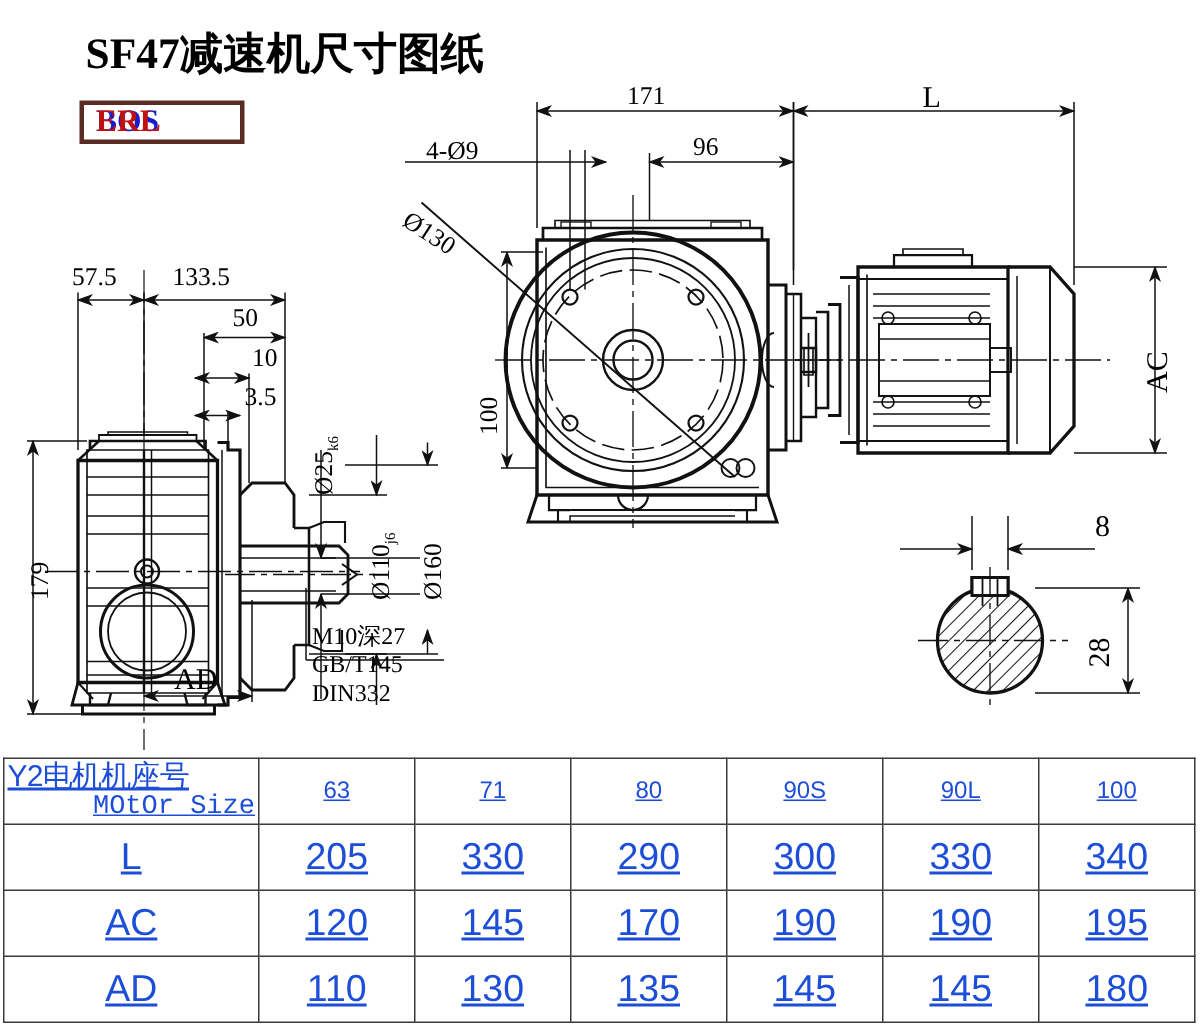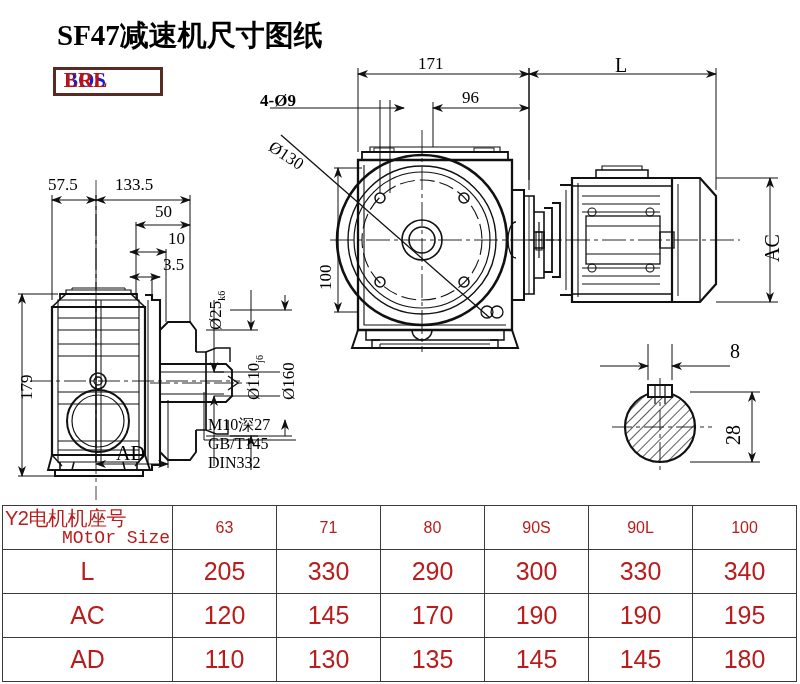--- a/index.html
+++ b/index.html
@@ -23,21 +23,21 @@
   .sub{font-size:10px;vertical-align:sub;}
 
   .note{position:absolute;font-size:16px;font-family:"Liberation Serif",serif;
         white-space:nowrap;line-height:19px;}
 
   
   #spec-table{position:absolute;left:2px;top:505px;width:795px;border-collapse:collapse;
               table-layout:fixed;}
   #spec-table td{border:1px solid #3a3a3a;text-align:center;vertical-align:middle;
                  font-size:25px;font-family:"Liberation Sans",sans-serif;
-                 height:43px;padding:0;color:#b91c1c;}
+                 height:43px;padding:0;color:#1d4ed8;text-decoration:underline;}
   #spec-table td.hdr{font-size:16px;}
   #spec-table td.corner{padding:0 2px;line-height:1.05;}
   #spec-table td.corner .cn{display:block;font-size:20px;text-align:left;
         font-family:"Liberation Sans",sans-serif;letter-spacing:-0.5px;}
   #spec-table td.corner .en{display:block;font-size:18px;text-align:right;
         font-family:"Liberation Mono",monospace;letter-spacing:0px;}
   #spec-table col.c0{width:170px;}
   #spec-table col.cx{width:104px;}
 </style>
 </head>
@@ -332,21 +332,21 @@
   <div class="dim vert" style="left:245px;top:400px;"><span>Ø110</span><span class="sub">j6</span></div>
   <div class="dim vert" style="left:280px;top:400px;">Ø160</div>
 
   <div class="note" style="left:208px;top:415px;">M10深27</div>
   <div class="note" style="left:208px;top:434px;">GB/T145</div>
   <div class="note" style="left:208px;top:453px;">DIN332</div>
 
   <div class="dim" style="left:418px;top:55px;">171</div>
   <div class="dim" style="left:462px;top:89px;">96</div>
   <div class="dim vert" style="left:317px;top:290px;">100</div>
-  <div class="dim" style="left:260px;top:92px;font-weight:bold;">4-Ø9</div>
+  <div class="dim" style="left:284px;top:92px;">4-Ø9</div>
   <div class="dim" style="left:275px;top:138px;transform:rotate(33deg);transform-origin:left top;">Ø130</div>
 
   <div class="dim" style="left:615px;top:55px;font-size:20px;">L</div>
   <div class="dim vert" style="left:762px;top:262px;font-size:20px;">AC</div>
 
   <div class="dim" style="left:730px;top:341px;font-size:20px;">8</div>
   <div class="dim vert" style="left:723px;top:445px;font-size:20px;">28</div>
 
   <table id="spec-table">
     <colgroup>

